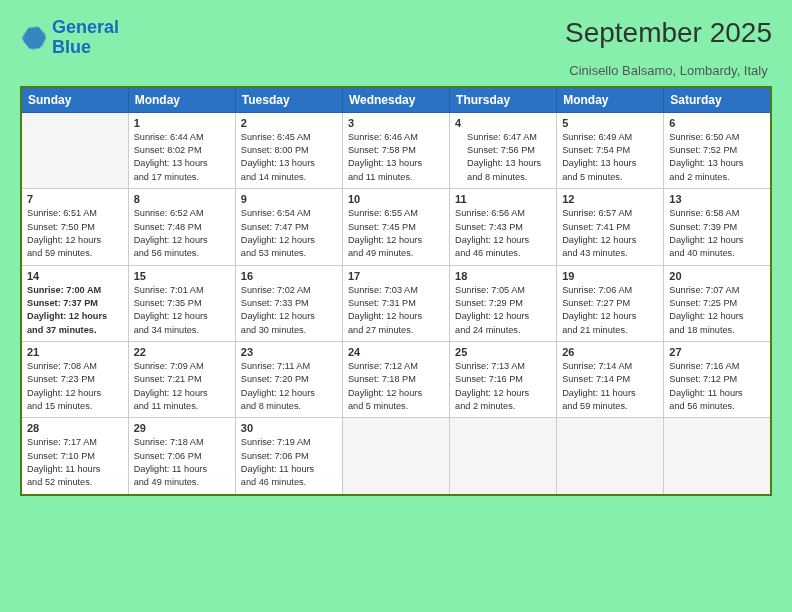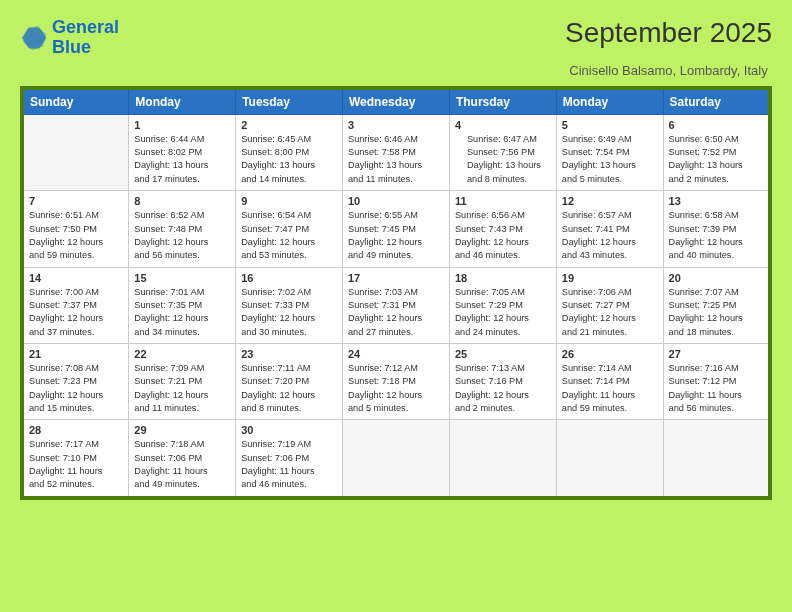--- a/index.html
+++ b/index.html
@@ -6,21 +6,21 @@
     body {
       font-family: Arial, sans-serif;
       background: #fff;
       width: 792px;
       height: 612px;
       overflow: hidden;
     }
     .page {
       width: 792px;
       height: 612px;
-      background: #bef264;
+      background: #86efac;
       padding: 18px 20px 10px 20px;
     }
     .header {
       display: flex;
       justify-content: space-between;
       align-items: flex-start;
       margin-bottom: 8px;
     }
     .logo {
       display: flex;
@@ -50,21 +50,21 @@
       line-height: 1.1;
     }
     .subtitle {
       font-size: 13px;
       color: #555;
       margin-top: 14px;
     }
     .calendar {
       width: 100%;
       border-collapse: collapse;
-      border: 4px solid #4d7c0f;
+      border: 2px solid #4d7c0f;
     }
     .calendar th {
       background: #2a72c3;
       color: #fff;
       font-size: 12px;
       font-weight: bold;
       padding: 5px 6px;
       text-align: left;
       border: 1px solid #2060a8;
     }
@@ -221,21 +221,21 @@
             <span class="day-number">13</span>
             <div class="day-info" style="white-space: pre-line;">Sunrise: 6:58 AM
 Sunset: 7:39 PM
 Daylight: 12 hours
 and 40 minutes.</div>
           </td>
         </tr>
         <tr>
           <td>
             <span class="day-number">14</span>
-            <div class="day-info" style="white-space: pre-line;">Sunrise: 7:00 AM
+            <div class="day-info" style="white-space: pre-line; font-weight: bold;">Sunrise: 7:00 AM
 Sunset: 7:37 PM
 Daylight: 12 hours
 and 37 minutes.</div>
           </td>
           <td>
             <span class="day-number">15</span>
             <div class="day-info" style="white-space: pre-line;">Sunrise: 7:01 AM
 Sunset: 7:35 PM
 Daylight: 12 hours
 and 34 minutes.</div>

